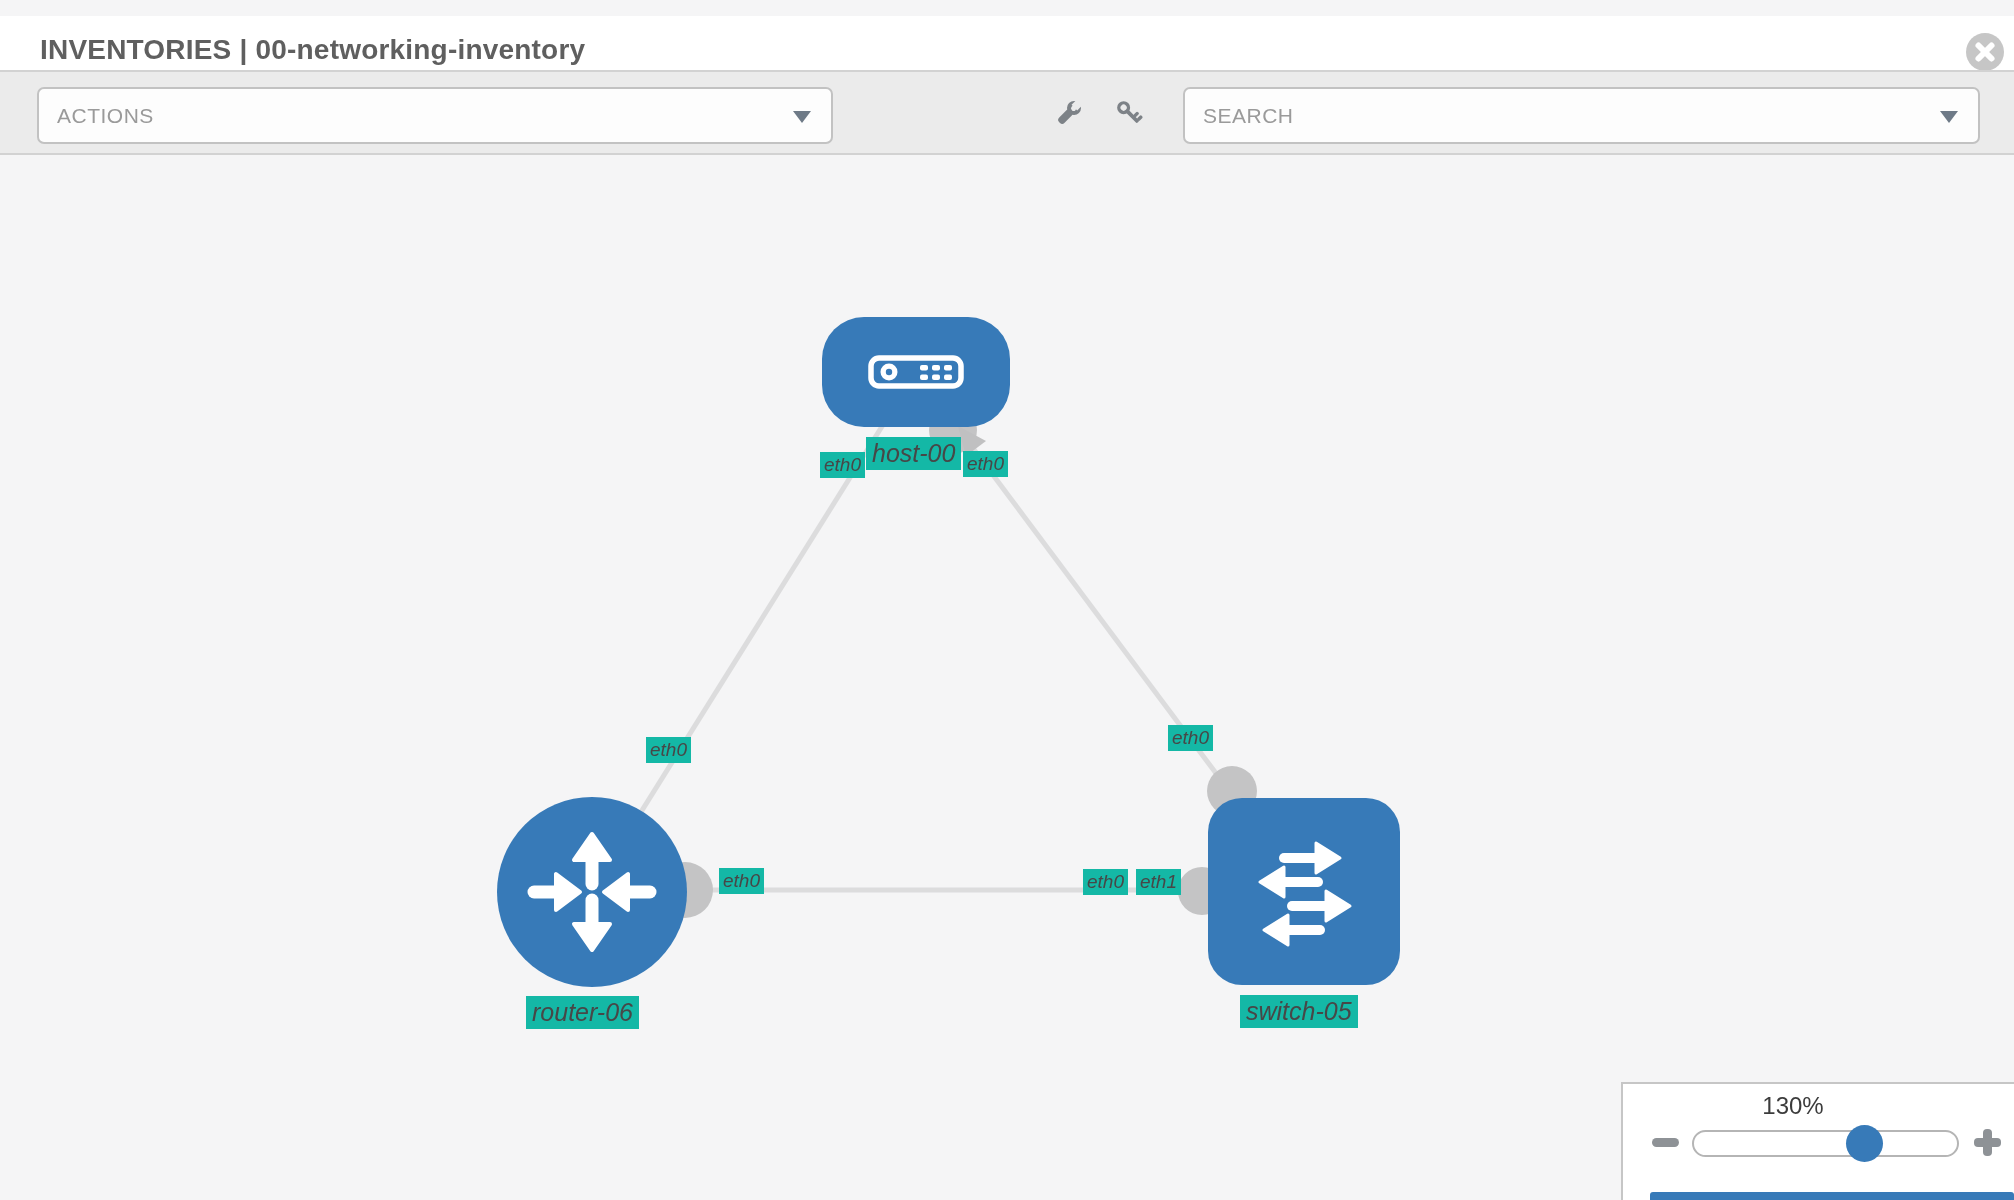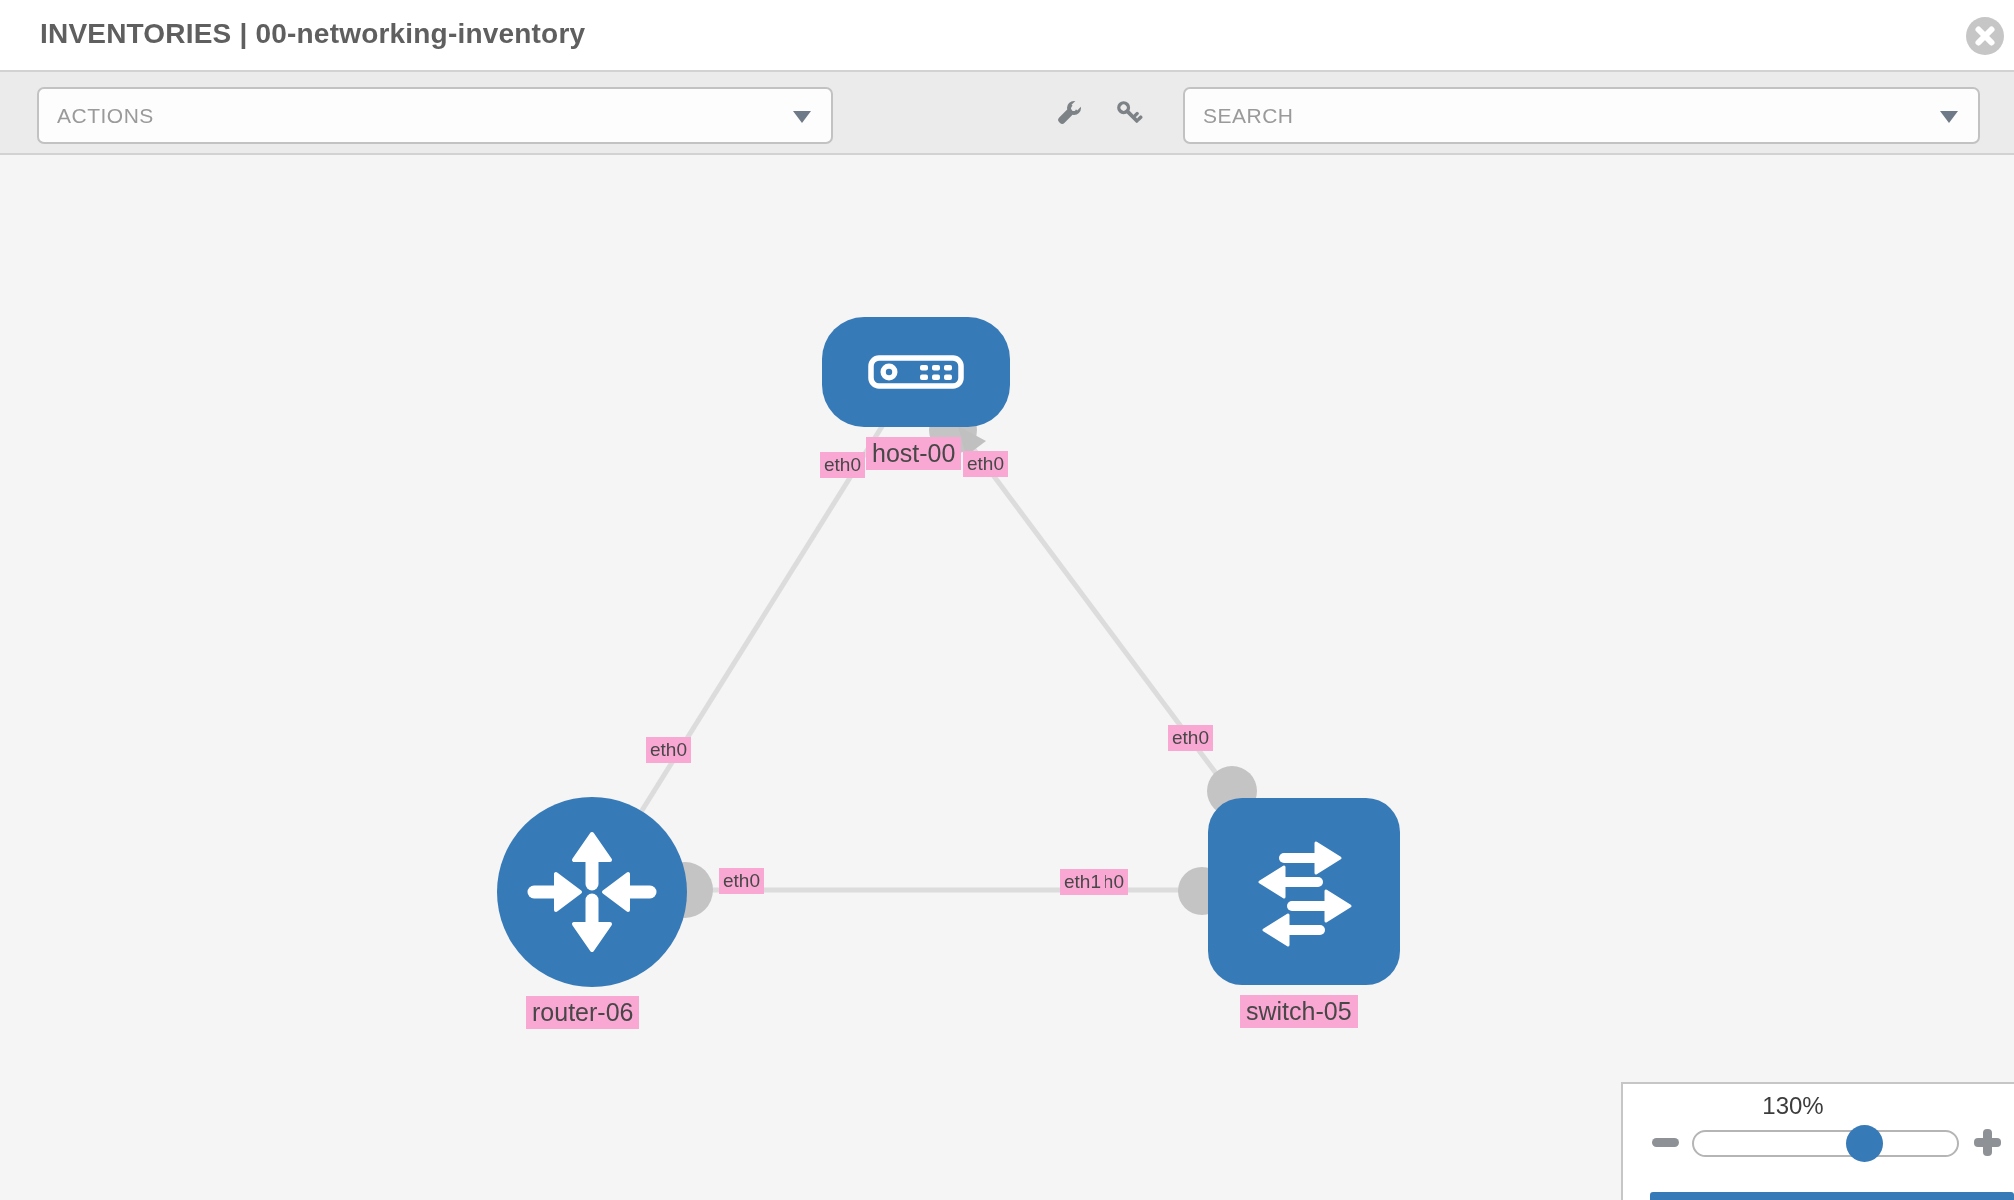--- a/index.html
+++ b/index.html
@@ -1,21 +1,21 @@
 <!DOCTYPE html>
 <html><head>
 <meta charset="utf-8">
 <style>
   * { margin:0; padding:0; box-sizing:border-box; }
   html,body { width:2014px; height:1200px; }
   body { font-family:"Liberation Sans","DejaVu Sans",sans-serif; background:#fff; }
   .app { position:relative; width:2014px; height:1200px; overflow:hidden; background:#f5f5f6; }
 
   
-  .header { position:absolute; left:0; top:0; width:2014px; height:70px; background:#ffffff; }
+  .header { position:absolute; left:0; top:16px; width:2014px; height:70px; background:#ffffff; }
   .page-title { position:absolute; left:40px; top:18px; font-size:28px; font-weight:bold; color:#5f5f5f; letter-spacing:0.2px; }
   .close-btn { position:absolute; left:1966px; top:17px; width:38px; height:38px; border-radius:50%;
                background:#c6c6c6; cursor:pointer; display:flex; align-items:center; justify-content:center; }
 
   
   .toolbar { position:absolute; left:0; top:70px; width:2014px; height:85px; background:#ebebeb;
              border-top:2px solid #d2d2d2; border-bottom:2px solid #d2d2d2; }
   .select-box { position:absolute; top:15px; height:57px; background:#fdfdfd; border:2px solid #c2c2c2;
                 border-radius:7px; display:flex; align-items:center; cursor:pointer; }
   .select-box .ph { font-size:21px; color:#9a9a9a; letter-spacing:0.5px; padding-left:18px; }
@@ -30,35 +30,35 @@
 
   
   .canvas { position:absolute; left:0; top:155px; width:2014px; height:1045px; background:#f5f5f6; }
   .edges-svg { position:absolute; left:0; top:0; width:2014px; height:1045px; pointer-events:none; }
 
   .node { position:absolute; background:#377ab8; display:flex; align-items:center; justify-content:center; cursor:pointer; z-index:2; }
   .node-host   { left:822px;  top:162px; width:188px; height:110px; border-radius:42px; }
   .node-router { left:497px;  top:642px; width:190px; height:190px; border-radius:50%; }
   .node-switch { left:1208px; top:643px; width:192px; height:187px; border-radius:34px; }
 
-  .lbl { position:absolute; background:#f9a8d4; color:#474747; z-index:3; white-space:nowrap; }
+  .lbl { position:absolute; background:#14b8a6; color:#474747; z-index:3; white-space:nowrap;font-style:italic; }
   .node-lbl { font-size:25px; padding:2px 6px;text-align:right; }
   .if-lbl   { font-size:19px; padding:2px 4px; }
 
   
   .lbl-host    { left:866px;  top:282px; }
   .lbl-router  { left:526px;  top:841px; }
   .lbl-switch  { left:1240px; top:840px; }
   .if-a { left:820px;  top:297px; }   
   .if-b { left:963px;  top:296px; }   
   .if-c { left:646px;  top:582px; }   
   .if-d { left:1168px; top:570px; }   
   .if-e { left:719px;  top:713px; }   
   .if-f0 { left:1083px; top:714px; z-index:3; }  
-  .if-f1 { left:1060px; top:714px; z-index:4; }  
+  .if-f1 { left:1136px; top:714px; z-index:4; }  
 
   
   .zoom-panel { position:absolute; left:1621px; top:1082px; width:393px; height:132px; background:#ffffff;
                 border:2px solid #c6c6c6; border-right:0; border-bottom:0; z-index:5; }
   .zoom-level { position:absolute; left:0; top:8px; width:340px; text-align:center; font-size:24px; color:#3c3c3c; }
   .zoom-minus { position:absolute; left:29px; top:54px; width:27px; height:9px; border-radius:5px; background:#8e9296; cursor:pointer; }
   .zoom-track { position:absolute; left:69px; top:46px; width:267px; height:27px; background:#ffffff;
                 border:2px solid #b5b5b5; border-radius:14px; cursor:pointer; }
   .zoom-thumb { position:absolute; left:223px; top:41px; width:37px; height:37px; border-radius:50%;
                 background:#377ab8; cursor:grab; }

